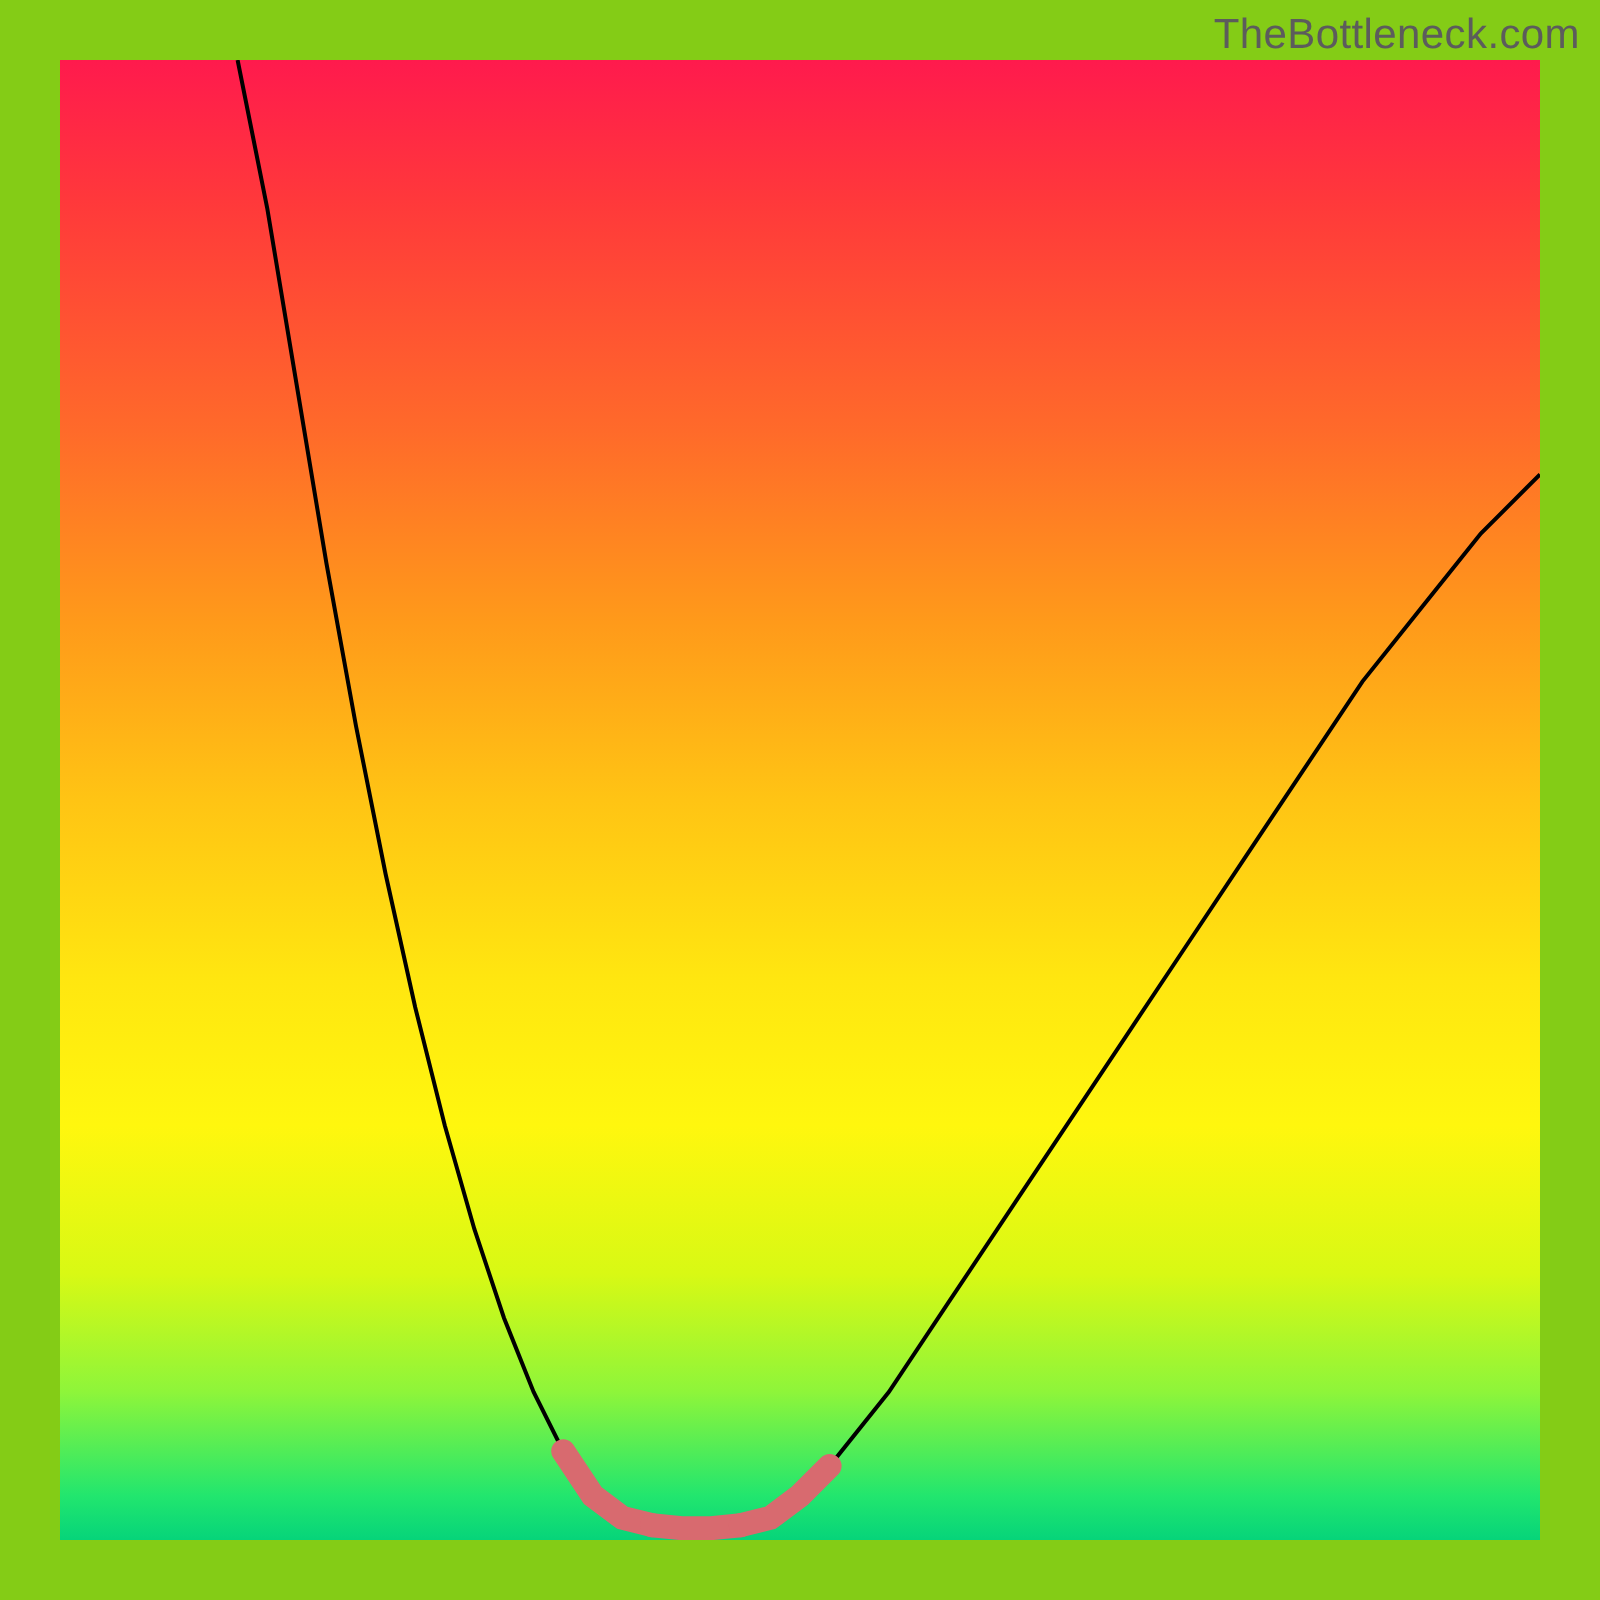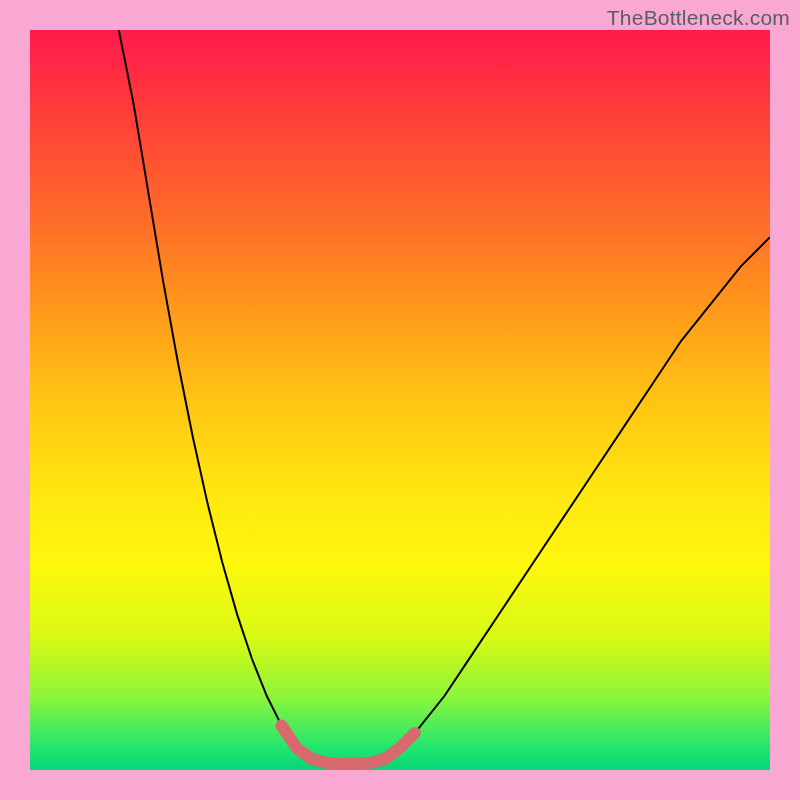--- a/index.html
+++ b/index.html
@@ -8,21 +8,21 @@
     width: 800px;
     height: 800px;
     background: #000;
     font-family: Arial, Helvetica, sans-serif;
     overflow: hidden;
   }
   .frame {
     position: absolute;
     left: 0; top: 0;
     width: 800px; height: 800px;
-    background: #f9a8d4;
+    background: #84cc16;
   }
   .plot {
     position: absolute;
     left: 30px;
     top: 30px;
     width: 740px;
     height: 740px;
     background: linear-gradient(to bottom,
       #ff1a4d 0%,
       #ff3a3a 10%,

